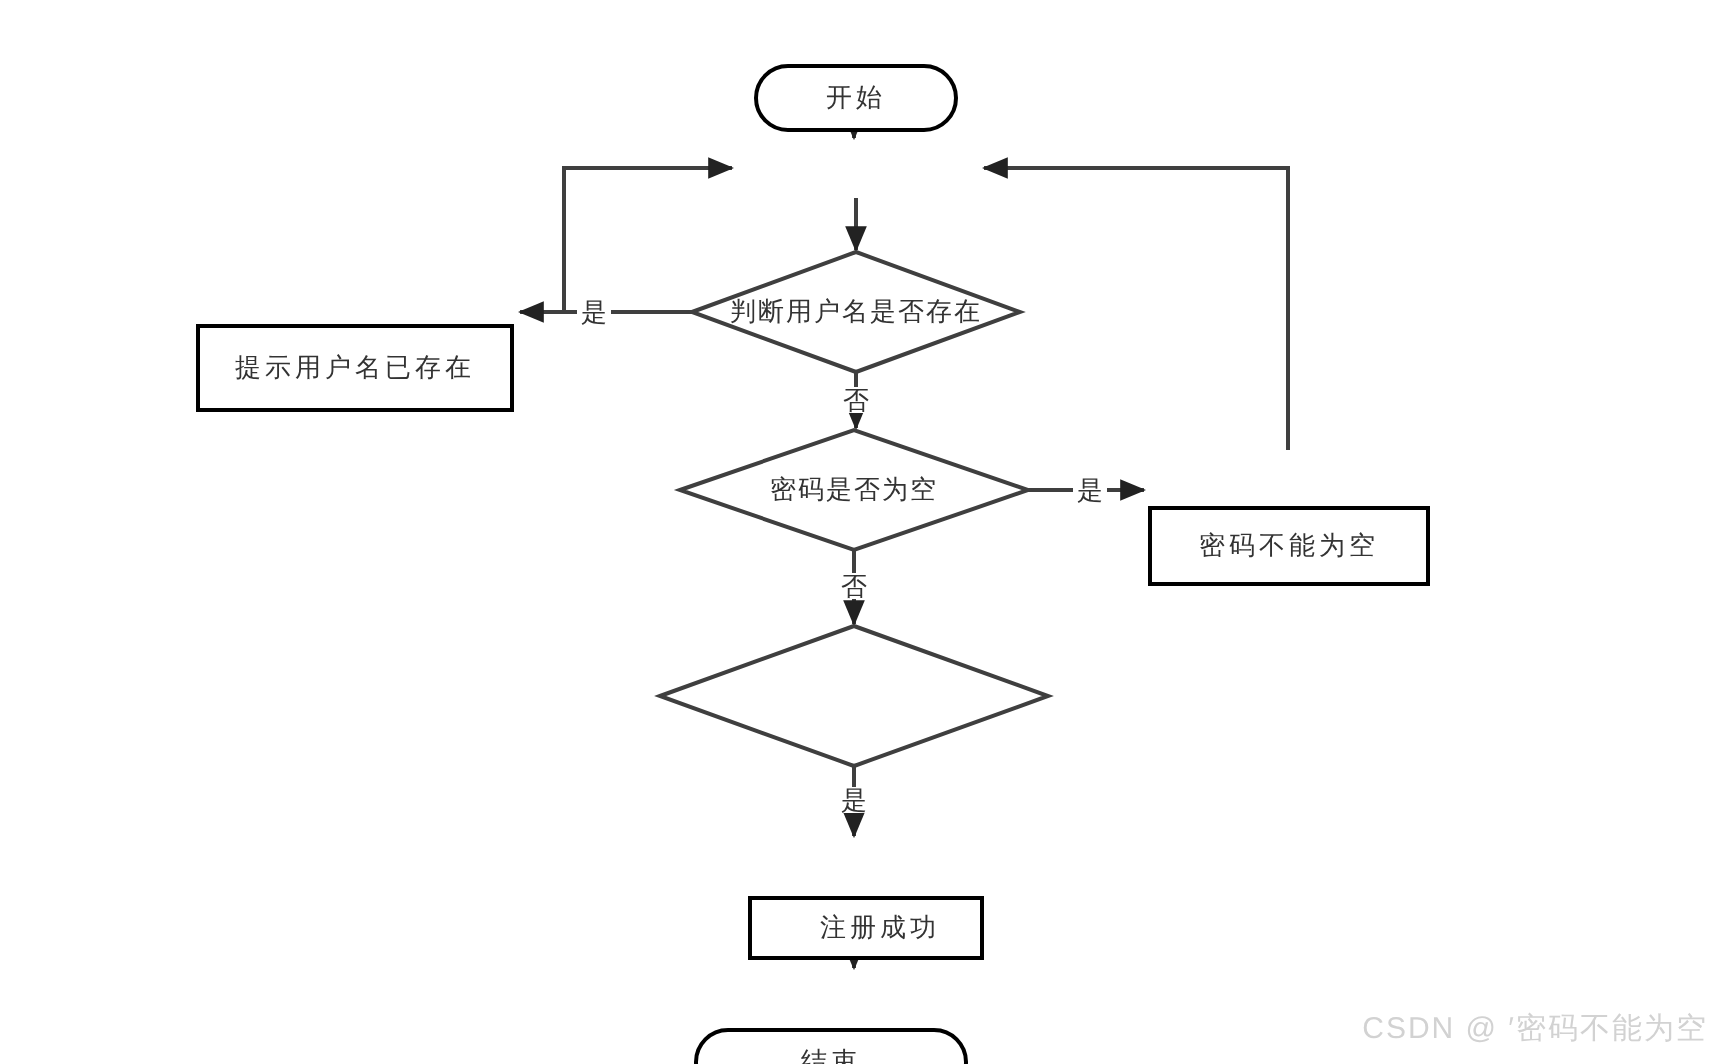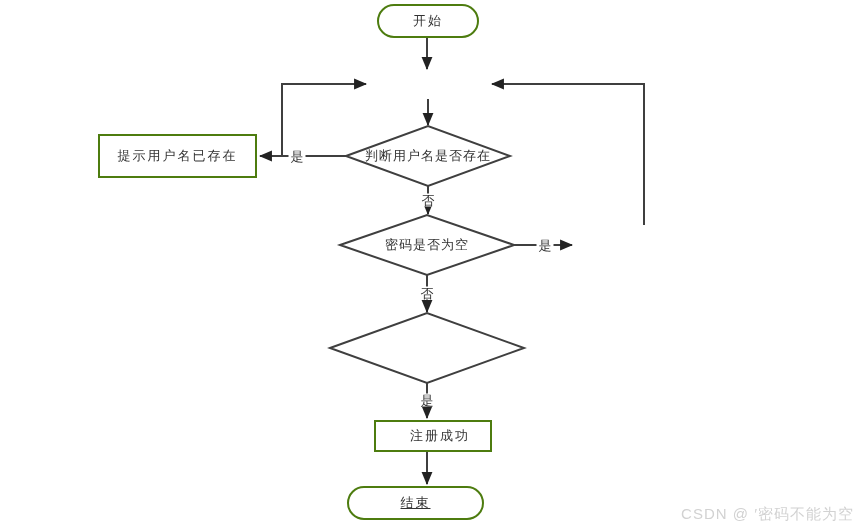--- a/index.html
+++ b/index.html
@@ -12,25 +12,26 @@
     overflow: hidden;
   }
   #wires { position: absolute; left: 0; top: 0; width: 860px; height: 532px; }
   .node {
     position: absolute;
     display: flex;
     align-items: center;
     justify-content: center;
     box-sizing: border-box;
     background: #ffffff;
-    border: 2px solid #4d7c0f;
+    border: 2px solid #000000;
     color: #333333;
     font-size: 13px;
     letter-spacing: 2px;
     white-space: nowrap;
+    margin-top: 28px;
   }
   .stadium { border-radius: 17px; }
   .diamond-label {
     position: absolute;
     display: flex;
     align-items: center;
     justify-content: center;
     color: #333333;
     font-size: 13px;
     letter-spacing: 1px;
@@ -95,20 +96,21 @@
       <polygon points="340,245 427,215 514,245 427,275"></polygon>
       <polygon points="330,348 427,313 524,348 427,383"></polygon>
     </g>
   </svg>
 
   <div class="node stadium" style="left:377px; top:4px; width:102px; height:34px;">开始</div>
 
 
   <div class="node" style="left:98px; top:134px; width:159px; height:44px;">提示用户名已存在</div>
 
+  <div class="node" style="left:574px; top:225px; width:141px; height:40px;">密码不能为空</div>
 
   <div class="node" style="left:374px; top:420px; width:118px; height:32px;padding-left:14px;">注册成功</div>
 
   <div class="node stadium" style="left:347px; top:486px; width:137px; height:34px;text-decoration:underline;">结束</div>
 
   <div class="diamond-label" style="left:338px; top:146px; width:180px; height:20px;">判断用户名是否存在</div>
 
   <div class="diamond-label" style="left:357px; top:235px; width:140px; height:20px;">密码是否为空</div>
 
 

